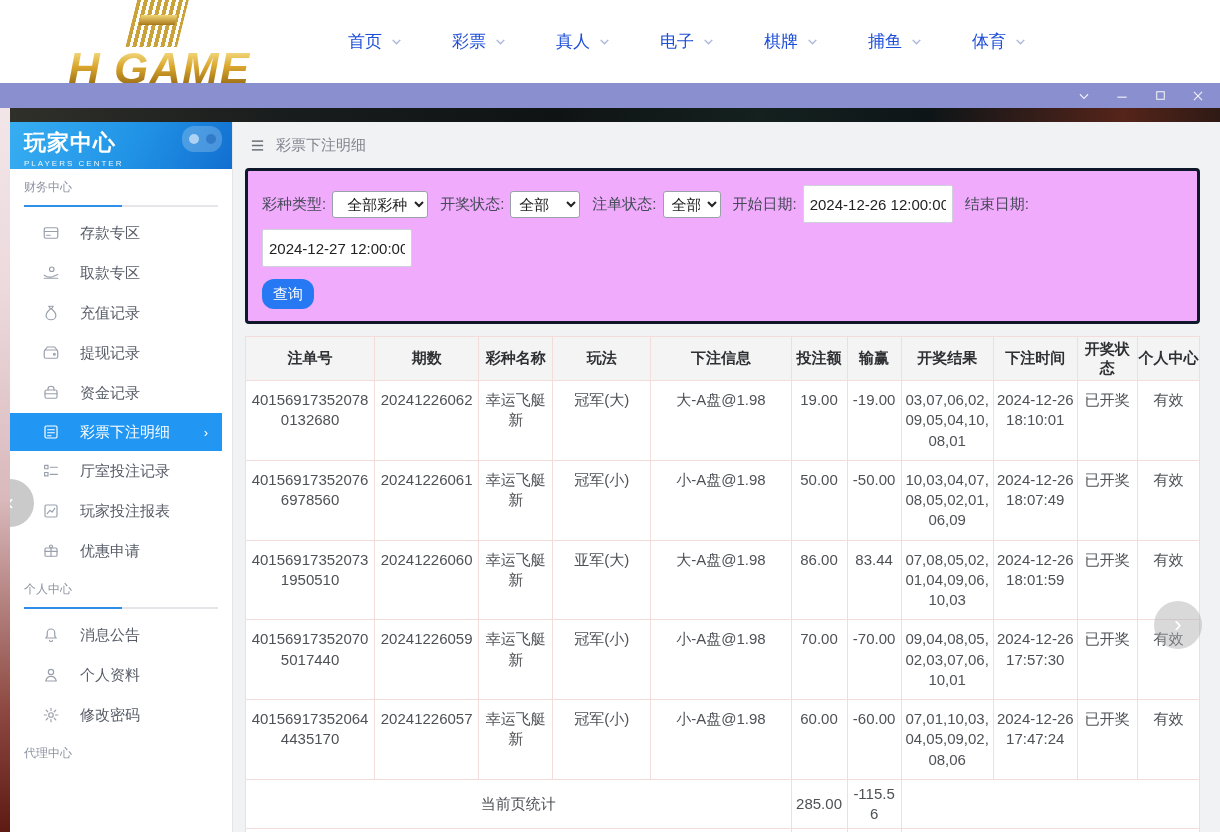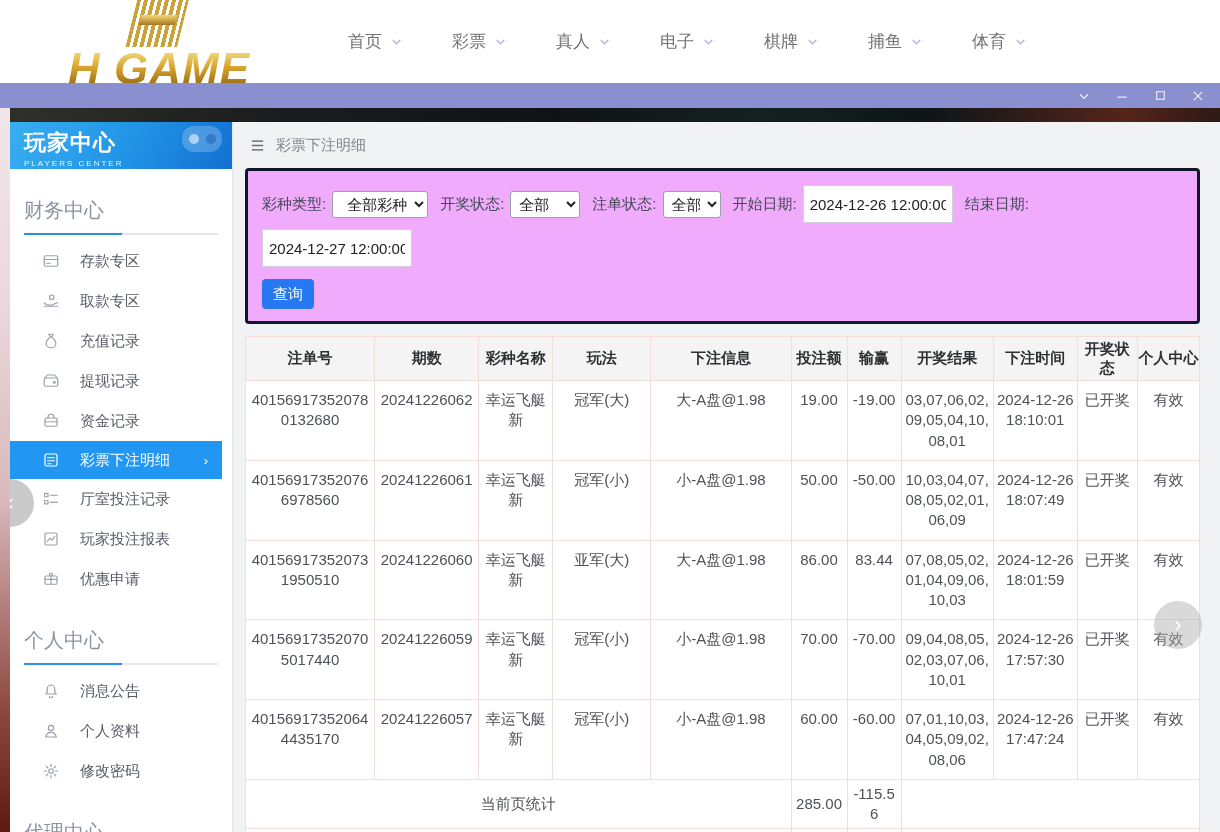--- a/index.html
+++ b/index.html
@@ -14,61 +14,61 @@
   .logo { display:flex; align-items:center; margin-left:14px; width:290px;flex-direction:column; }
   .logo-mark { width:52px; height:54px; margin-right:2px; transform:skewX(-14deg);
     background:repeating-linear-gradient(90deg,#caa23a 0 4px,#fff 4px 7px);
     -webkit-mask:linear-gradient(#000,#000); position:relative; }
   .logo-mark:before { content:""; position:absolute; left:8px; top:22px; width:36px; height:10px;
     background:linear-gradient(180deg,#f3d878,#a8761a); }
   .logo-text { font-size:44px; font-weight:bold; font-style:italic; letter-spacing:1px;
     background:linear-gradient(180deg,#f7e08a 5%,#d9a62e 45%,#8f6310 95%);
     -webkit-background-clip:text; background-clip:text; color:transparent; line-height:1; }
   .nav { display:flex; margin-left:44px; gap:48px; }
-  .nav-item { display:flex; align-items:center; gap:8px; font-size:17px; color:#737373; cursor:pointer; width:56px; justify-content:flex-start; }
+  .nav-item { display:flex; align-items:center; gap:8px; font-size:17px; color:#1d4ed8; cursor:pointer; width:56px; justify-content:flex-start; }
   .nav-item svg { stroke:#a9b5dd; }
   
   .titlebar { position:absolute; left:0; top:83px; width:1220px; height:25px; background:#8a90cf; display:flex; align-items:center; justify-content:flex-end; gap:22px; padding-right:14px; }
   .winbtn { width:16px; height:16px; display:flex; align-items:center; justify-content:center; cursor:pointer; }
   .winbtn svg { stroke:#eef0fb; }
   
   .darkstrip { position:absolute; left:10px; top:108px; width:1210px; height:14px;
     background:linear-gradient(90deg,#30302a 0%,#1a1d1d 22%,#101314 45%,#14211f 62%,#0e1517 76%,#55241a 92%,#2e1a14 100%); }
   
   .app { position:absolute; left:10px; top:122px; width:1210px; height:710px; display:flex; }
   
   .sidebar { width:223px; background:#fff; border-right:1px solid #e3e5e9; position:relative; height:710px; overflow:hidden; flex:none; }
   .side-header { height:47px; margin:0; background:linear-gradient(115deg,#37aef2 0%,#2193e6 55%,#126fd0 100%); color:#fff; padding:6px 0 0 14px; position:relative; overflow:hidden; }
   .side-header .t1 { font-size:22px; font-weight:bold; letter-spacing:1px; }
   .side-header .t2 { font-size:8px; letter-spacing:2px; color:rgba(255,255,255,.9); margin-top:1px; }
   .pad-icon { position:absolute; right:10px; top:4px; width:40px; height:26px; border-radius:12px; background:rgba(255,255,255,.22); }
   .pad-icon:before { content:""; position:absolute; left:7px; top:8px; width:10px; height:10px; border-radius:50%; background:rgba(255,255,255,.55); }
   .pad-icon:after { content:""; position:absolute; right:6px; top:8px; width:10px; height:10px; border-radius:50%; background:rgba(30,100,180,.55); }
-  .side-section-label { font-size:20px; color:#8d94a1; padding:28px 0 9px 14px; }
+  .side-section-label { font-size:12px; color:#8d94a1; padding:10px 0 9px 14px; }
   .side-underline { height:2px; background:#e4e6ea; margin:0 14px 6px 14px; position:relative; }
   .side-underline:before { content:""; position:absolute; left:0; top:0; height:2px; width:98px; background:#2f8fe8; }
   .side-item { display:flex; align-items:center; height:40px; padding-left:32px; gap:20px; font-size:15px; color:#565b66; cursor:pointer; }
   .side-item .icn { width:18px; height:18px; color:#99a0ab; display:flex; }
   .side-item.active { background:#2196f3; color:#fff; margin-right:10px; height:38px; position:relative; }
   .side-item.active .icn { color:#fff; }
   .side-item.active .arrow { position:absolute; right:14px; color:#fff; font-size:13px; }
   .collapse-circle { position:absolute; left:-24px; top:357px; width:48px; height:48px; border-radius:50%; background:rgba(158,158,158,.55); color:#fff; display:flex; align-items:center; justify-content:center; font-size:22px; cursor:pointer; z-index:5; }
   .next-circle { position:absolute; right:18px; top:479px; width:48px; height:48px; border-radius:50%; background:rgba(170,170,170,.45); color:#fff; display:flex; align-items:center; justify-content:center; font-size:22px; cursor:pointer; z-index:5; }
   
   .main { flex:1; background:#f1f2f4; padding:0 20px 0 12px; overflow:hidden; position:relative; }
   .breadcrumb { height:46px; display:flex; align-items:center; gap:10px; color:#80858f; font-size:15px; padding-left:4px; }
   .card { background:#f0abfc; border:3px solid #0f172a; border-radius:4px; }
   .filter-card { padding:14px 14px 12px 14px; margin-bottom:12px; }
   .filter-row { display:flex; align-items:center; flex-wrap:wrap; gap:6px; font-size:15px; color:#444a56; }
   .filter-row label { margin-left:6px; }
   .filter-row label:first-child { margin-left:0; }
   select { height:27px; font-size:15px; color:#222; border:1px solid #9aa0a8; border-radius:3px; background:#fff; padding:0 4px; font-family:inherit; }
   .sel-type { width:96px;text-align:right; } .sel-draw { width:70px; } .sel-order { width:58px; }
   .date-input { height:29px; width:150px; border:1px solid #cfd3d9; border-radius:2px; font-size:15px; color:#222; padding:18px 6px; font-family:inherit; }
-  .query-btn { margin-top:12px; width:52px; height:30px; background:#2678f3; color:#fff; border:none; border-radius:4px; font-size:15px; cursor:pointer; font-family:inherit; }
+  .query-btn { margin-top:12px; width:52px; height:30px; background:#2678f3; color:#fff; border:none; border-radius:12px; font-size:15px; cursor:pointer; font-family:inherit; }
   
   .table-wrap { margin-bottom:14px; }
   table { border-collapse:collapse; width:955px; table-layout:fixed; background:#fff; }
   th,td { border:1px solid #f2dcdc; text-align:center; font-size:15px; }
   th { height:44px; background:#f4f4f4; color:#2e3033; font-weight:bold; }
   td { color:#4e5156; vertical-align:top; padding:9px 3px; word-break:break-all; line-height:1.35; height:76px; }
   tr.summary td { height:38px; vertical-align:middle; padding:4px 3px; }
 </style>
 </head>
 <body>

